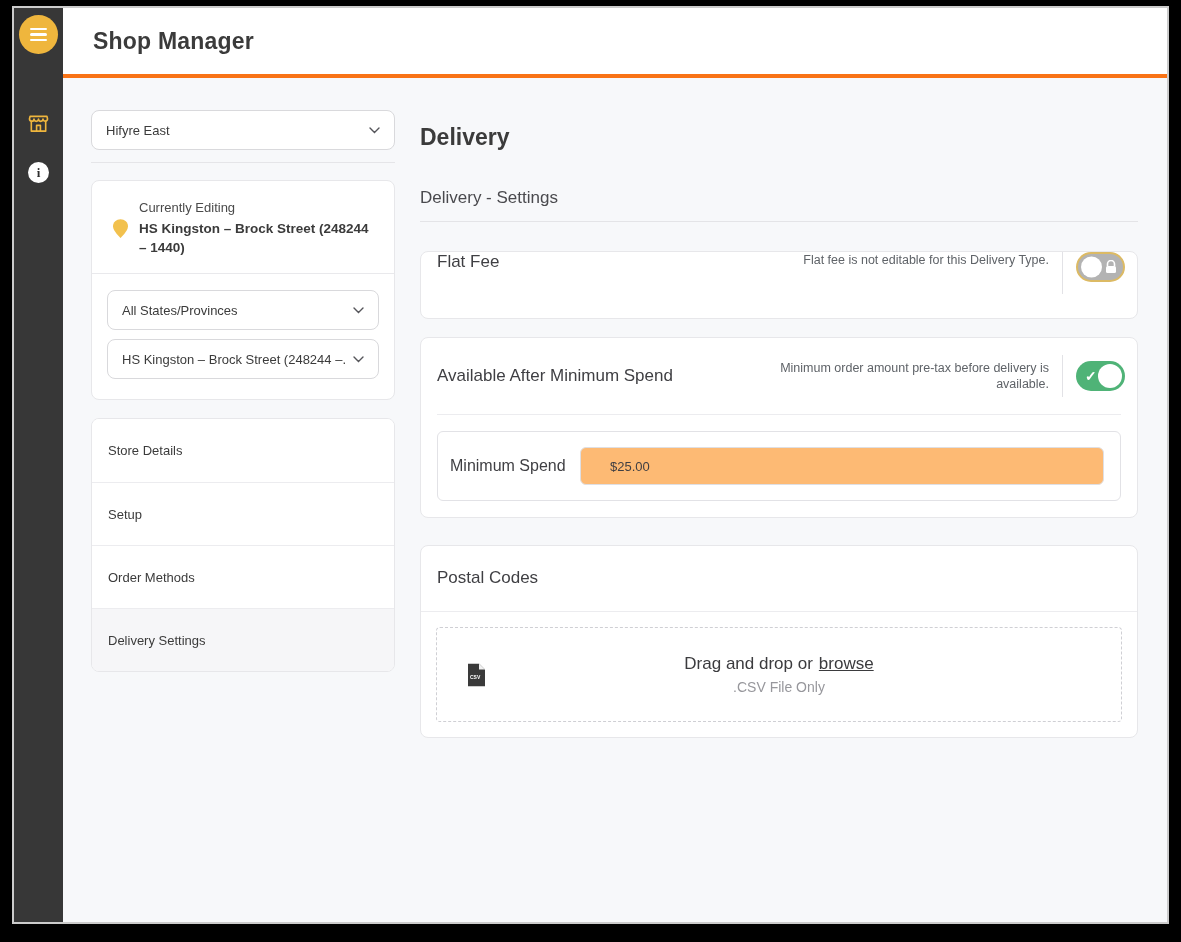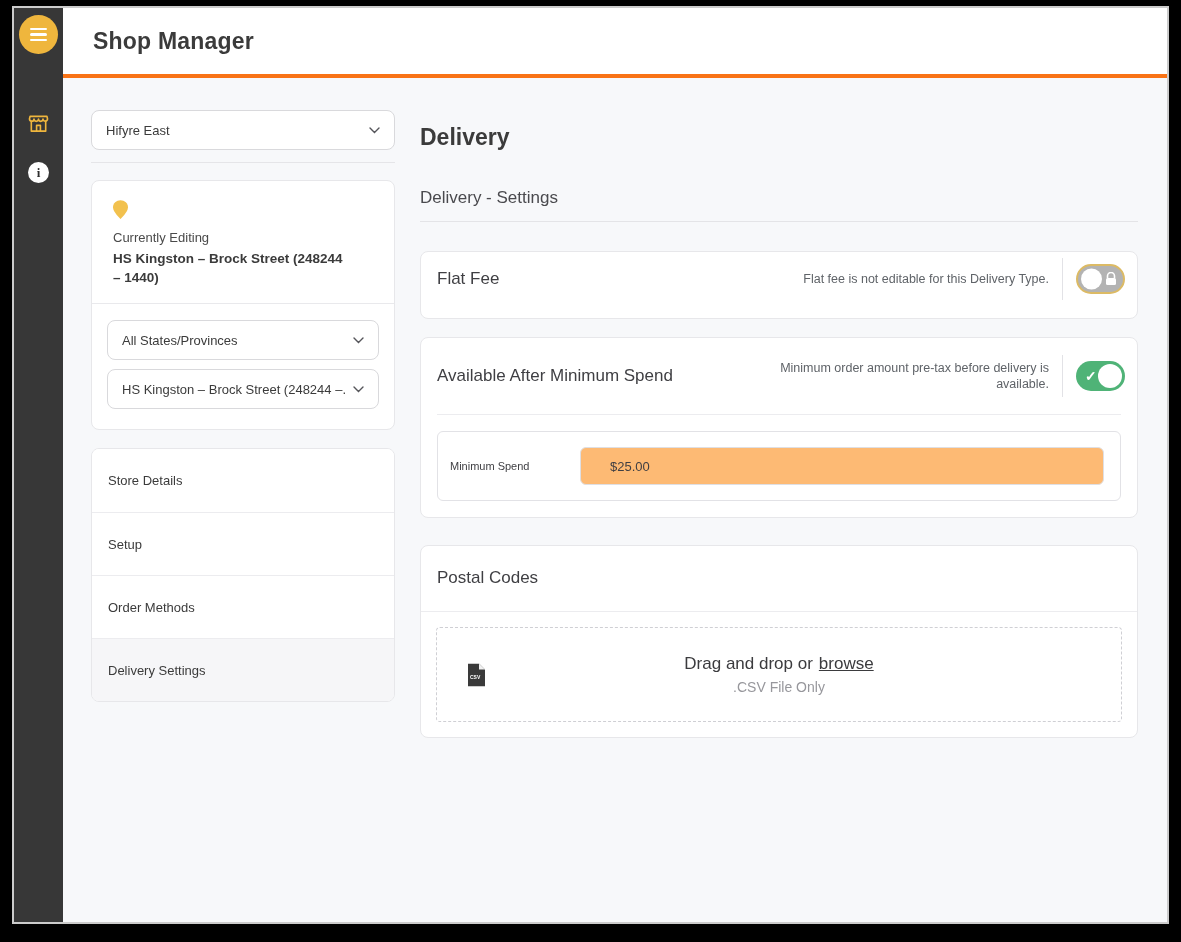--- a/index.html
+++ b/index.html
@@ -31,21 +31,21 @@
   .select { background:#fff; border:1px solid #d9d9dc; border-radius:8px; height:40px; width:100%;
             display:flex; align-items:center; justify-content:space-between; padding:0 14px;
             font-size:13px; color:#3b3b3b; cursor:pointer; white-space:nowrap; overflow:hidden; }
   .select .val { overflow:hidden; text-overflow:clip; }
   .chev { flex-shrink:0; margin-left:8px; line-height:0; }
   .left-divider { border:none; border-top:1px solid #e5e5e8; margin:12px 0 17px; }
 
   .card { background:#fff; border:1px solid #e7e7ea; border-radius:8px; }
 
   .editing-card { padding:19px 15px 20px; }
-  .editing-row { display:flex; align-items:flex-start; gap:11px; padding-left:6px;flex-direction:column; }
+  .editing-row { display:flex; align-items:center; gap:11px; padding-left:6px; }
   .editing-label { font-size:13px; color:#4a4a4a; margin-bottom:4px; }
   .editing-name { font-size:13.5px; font-weight:bold; color:#3b3b3b; line-height:19px; max-width:240px; }
   .editing-divider { border:none; border-top:1px solid #e9e9ec; margin:16px -15px 16px; }
   .editing-card .select + .select { margin-top:9px; }
 
   .nav-card { margin-top:18px; overflow:hidden; }
   .nav-item { height:63px; display:flex; align-items:center; padding:0 16px; font-size:13px;
               color:#3b3b3b; cursor:pointer; border-top:1px solid #ececef; background:#fff; }
   .nav-item:first-child { border-top:none; }
   .nav-item.active { background:#f6f6f8; }
@@ -53,39 +53,39 @@
   
   .content { flex:1; margin-left:25px; min-width:0; }
   .page-title { font-size:23px; font-weight:bold; color:#3b3b3b; margin-top:14px; }
   .section-title { margin-top:37px; font-size:17px; color:#4a4a4e; }
   .content-divider { border:none; border-top:1px solid #e4e4e7; margin-top:13px; }
 
   .card-title { font-size:17px; color:#3f3f43; }
   .hint { font-size:12.5px; color:#5f6368; text-align:right; line-height:16px; margin-left:auto; }
   .vdiv { width:1px; height:42px; background:#e2e2e6; margin:0 13px; flex-shrink:0; }
 
-  .flat-card { margin-top:29px; height:68px; display:flex; align-items:center; padding:0 12px 12px 16px; }
+  .flat-card { margin-top:29px; height:68px; display:flex; align-items:flex-start; padding:0 12px 12px 16px; }
 
   .toggle { position:relative; width:49px; height:30px; border-radius:16px; flex-shrink:0; cursor:pointer; }
   .toggle-locked { background:#b3b3b3; border:2px solid #dcba64; }
   .toggle-locked .knob { position:absolute; left:3px; top:50%; transform:translateY(-50%);
                          width:21px; height:21px; border-radius:50%; background:#fff; }
   .toggle-locked .lock { position:absolute; right:6px; top:50%; transform:translateY(-50%); line-height:0; }
   .toggle-on { background:#4fb377; }
   .toggle-on .knob { position:absolute; right:3px; top:3px; width:24px; height:24px; border-radius:50%; background:#fff; }
   .toggle-on .check { position:absolute; left:9px; top:50%; transform:translateY(-52%);
                       color:#fff; font-size:14px; font-weight:bold; }
 
   .min-card { margin-top:18px; }
   .min-head { height:76px; display:flex; align-items:center; padding:0 12px 0 16px; }
   .min-head .hint { max-width:275px; }
   .min-divider { border:none; border-top:1px solid #ececef; margin:0 16px; }
   .min-inner { margin:16px; border:1px solid #e2e2e6; border-radius:6px; display:flex; align-items:center;
                padding:15px 16px 15px 12px; }
-  .min-label { font-size:11px; color:#3f3f43; width:130px; flex-shrink:0; }
+  .min-label { font-size:16px; color:#3f3f43; width:130px; flex-shrink:0; }
   .min-input { flex:1; height:38px; background:#fdba74; border:1px solid #dfdfe3; border-radius:6px;
                font-size:13px; color:#3f3f43; padding:0 29px; font-family:"Liberation Sans", sans-serif; outline:none; }
 
   .postal-card { margin-top:27px; }
   .postal-title { padding:22px 16px 0; }
   .postal-divider { border:none; border-top:1px solid #ececef; margin-top:23px; }
   .dropzone { margin:15px; height:95px; border:1px dashed #cfcfd4; border-radius:4px; position:relative;
               display:flex; flex-direction:column; align-items:center; justify-content:center; cursor:pointer; }
   .csv-badge { position:absolute; left:30px; top:50%; transform:translateY(-50%); line-height:0; }
   .drop-line { font-size:17px; color:#3b3b3e; }

